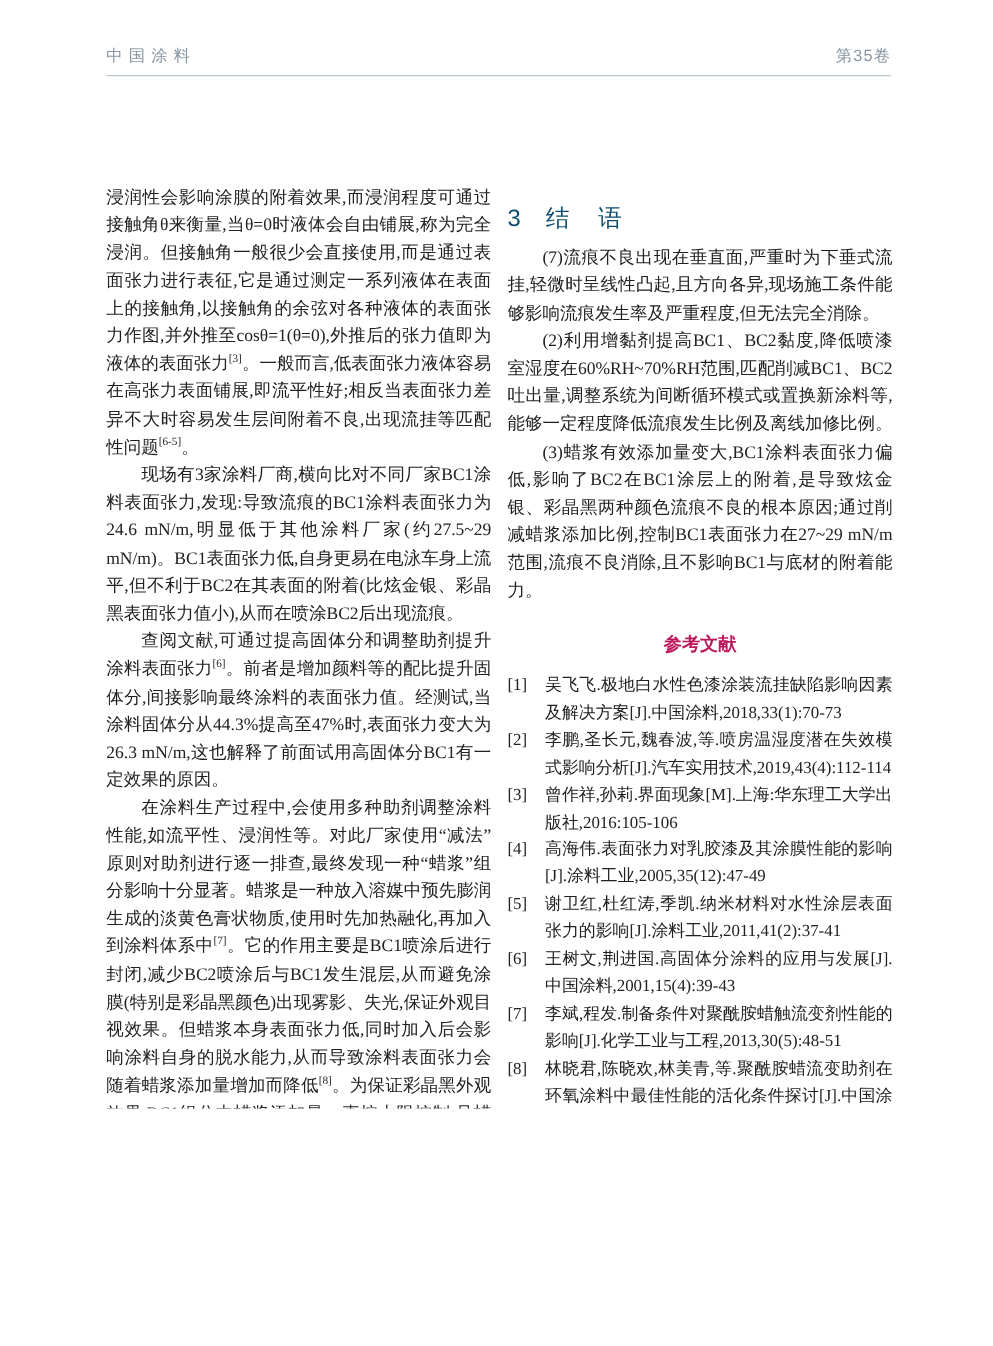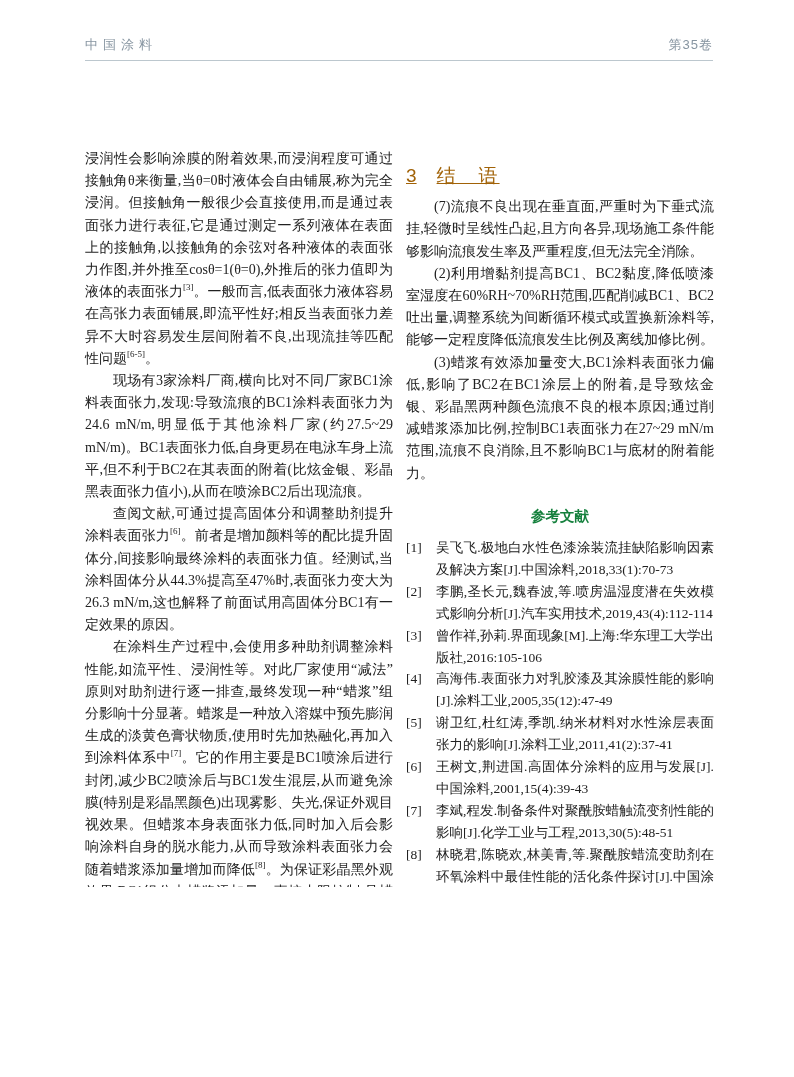--- a/index.html
+++ b/index.html
@@ -28,28 +28,28 @@
     display:flex;gap:13px;
   }
   .col{width:308px;font-size:14px;line-height:22.2px;text-align:justify;}
   .para{margin:0;}
   .para.indent{text-indent:2em;}
   sup{font-size:9px;line-height:0;}
   
   .section-heading{
     margin:17px 0 9px 0;
     font-family:"Liberation Sans","DejaVu Sans",sans-serif;
-    font-weight:500;font-size:19px;color:#a16207;text-decoration:underline;
+    font-weight:500;font-size:19px;color:#0c4a6e;
   }
   .section-number{margin-right:20px;}
   .section-title{letter-spacing:2px;}
   
   .ref-heading{
     margin:20px 0 10px 0;text-align:center;
-    font-size:14.5px;font-weight:bold;color:#15803d;
+    font-size:14.5px;font-weight:bold;color:#be185d;
   }
   .ref-list{font-size:13.5px;line-height:21.9px;}
   .ref-item{display:flex;}
   .ref-num{width:30px;flex-shrink:0;}
   .ref-text{flex:1;text-align:justify;}
   
   .logo{
     position:absolute;left:667px;top:918px;
     font-family:"Liberation Sans","DejaVu Sans",sans-serif;
     text-align:center;line-height:1.1;

